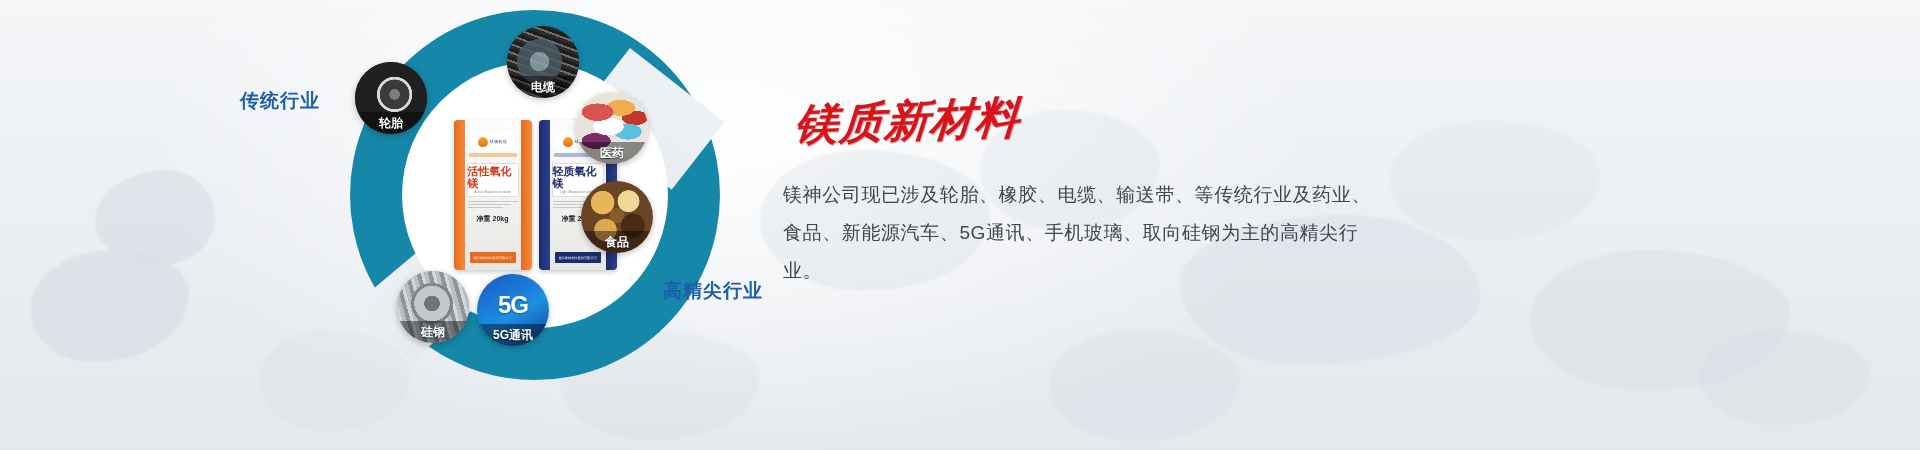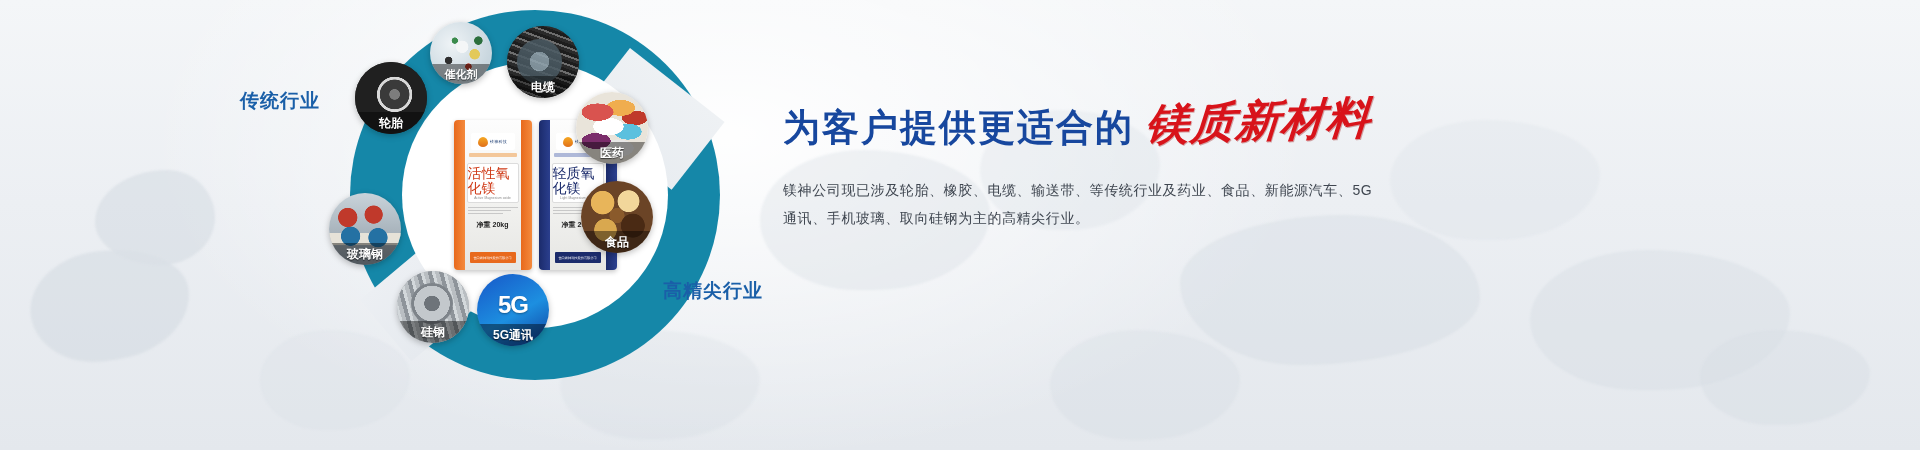--- a/index.html
+++ b/index.html
@@ -96,21 +96,21 @@
   .bag .logo .lt{ font-size:4px; color:#1b3c72; letter-spacing:.3px; }
   .bag .strip{ width:48px;height:4px;margin-top:3px;border-radius:1px; }
   .bag.orange .strip{ background:#f3c79a; }
   .bag.navy   .strip{ background:#aeb8d8; }
   .bag .panel{
     margin-top:6px; width:52px; min-height:30px; background:#fff;
     border:1px solid #dcdcdc; border-radius:2px;
     display:flex; flex-direction:column; align-items:center; justify-content:center;
     padding:2px 0;
   }
-  .bag .pname{ font-size:14px; font-weight:normal; line-height:1.05; }
+  .bag .pname{ font-size:11px; font-weight:bold; line-height:1.05; }
   .bag.orange .pname{ color:#cf3a17; }
   .bag.navy   .pname{ color:#1b2b6b; }
   .bag .pen{ font-size:3.2px; color:#8a8a8a; margin-top:1px; letter-spacing:.1px; }
   .bag .lines{ margin-top:4px; width:50px; }
   .bag .lines span{ display:block; height:1px; background:#c8c8c8; margin-bottom:2px; }
   .bag .lines span:nth-child(2){ width:86%; }
   .bag .lines span:nth-child(3){ width:70%; }
   .bag .wt{ margin-top:4px; font-size:7px; font-weight:bold; color:#222; }
   .bag .foot{
     position:absolute; bottom:7px; width:46px; height:11px; border-radius:1px;
@@ -204,21 +204,21 @@
     line-height:1;
   }
   .h-red{
     font-size:44px; font-weight:bold; color:#d8131a; line-height:.95;
     font-family:"DejaVu Serif","Liberation Serif",serif;
     font-style:italic; letter-spacing:1px; margin-left:10px;
     transform:skewX(-6deg) rotate(-2deg); transform-origin:left bottom;
     text-shadow:1px 1px 0 rgba(150,10,10,.35);
   }
   .para{
-    margin-top:30px; font-size:14px; color:#3f4650; line-height:2.0;
+    margin-top:30px; font-size:19px; color:#3f4650; line-height:2.0;
     letter-spacing:.6px; width:600px;
   }
 </style>
 </head>
 <body>
 
 <div class="bg-base"></div>
 <div class="bg-sheen"></div>
 <div class="map">
   <i class="l1"></i>
@@ -286,24 +286,20 @@
       <div class="foot">营口镁神科技股份有限公司</div>
     </div>
 
   </div>
 
   <div class="node big" style="left:55px;top:62px">
     <div class="img art-tire"></div>
     <div class="cap">轮胎</div>
     </div>
 
-  <div class="node" style="left:130px;top:22px">
-    <div class="img art-cat"></div>
-    <div class="cap">催化剂</div>
-    </div>
 
   <div class="node big" style="left:276px;top:92px">
     <div class="img art-med"></div>
     <div class="cap">医药</div>
     </div>
 
   <div class="node big" style="left:207px;top:26px">
     <div class="img art-cable"></div>
     <div class="cap">电缆</div>
     </div>
@@ -317,30 +313,25 @@
   <div class="node big" style="left:177px;top:274px">
     <div class="img art-5g"></div>
     <div class="cap">5G通讯</div>
     </div>
 
   <div class="node big" style="left:97px;top:271px">
     <div class="img art-steel"></div>
     <div class="cap">硅钢</div>
     </div>
 
-  <div class="node big" style="left:29px;top:193px">
-    <div class="img art-glass"></div>
-    <div class="cap">玻璃钢</div>
-    </div>
 
 
 </div>
 
 <div class="tag" style="left:240px;top:88px">传统行业</div>
 <div class="tag" style="left:663px;top:278px">高精尖行业</div>
 
 <div class="copy">
   <div class="headline">
-    <span class="h-blue">为客户提供更适合的</span>
     <span class="h-red">镁质新材料</span>
   </div>
   <p class="para">镁神公司现已涉及轮胎、橡胶、电缆、输送带、等传统行业及药业、食品、新能源汽车、5G通讯、手机玻璃、取向硅钢为主的高精尖行业。</p>
 </div>
 
 </body></html>

